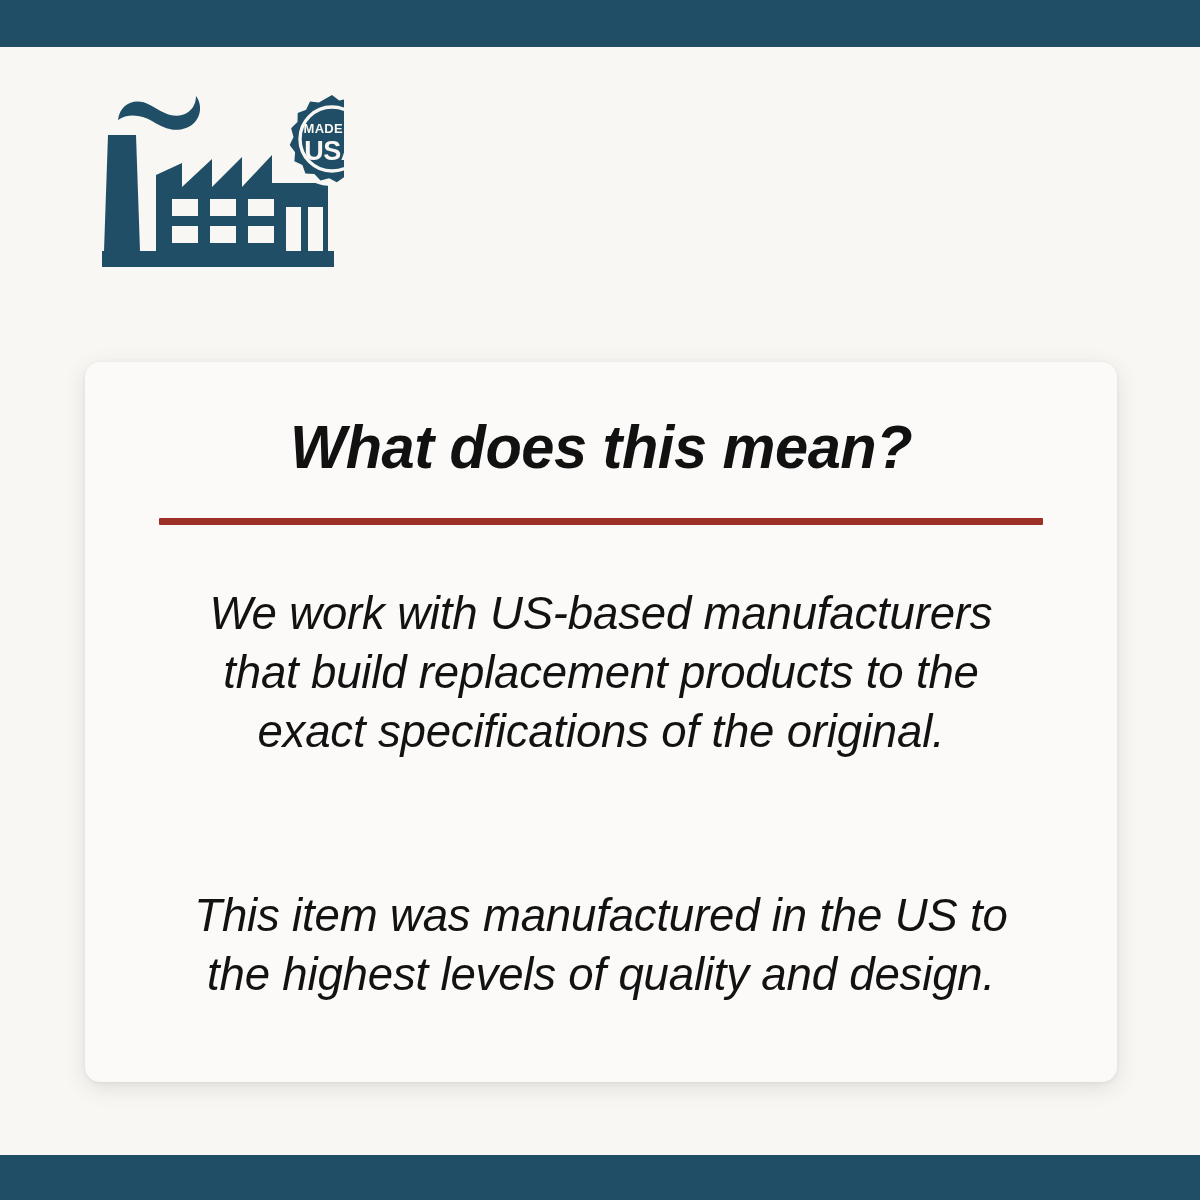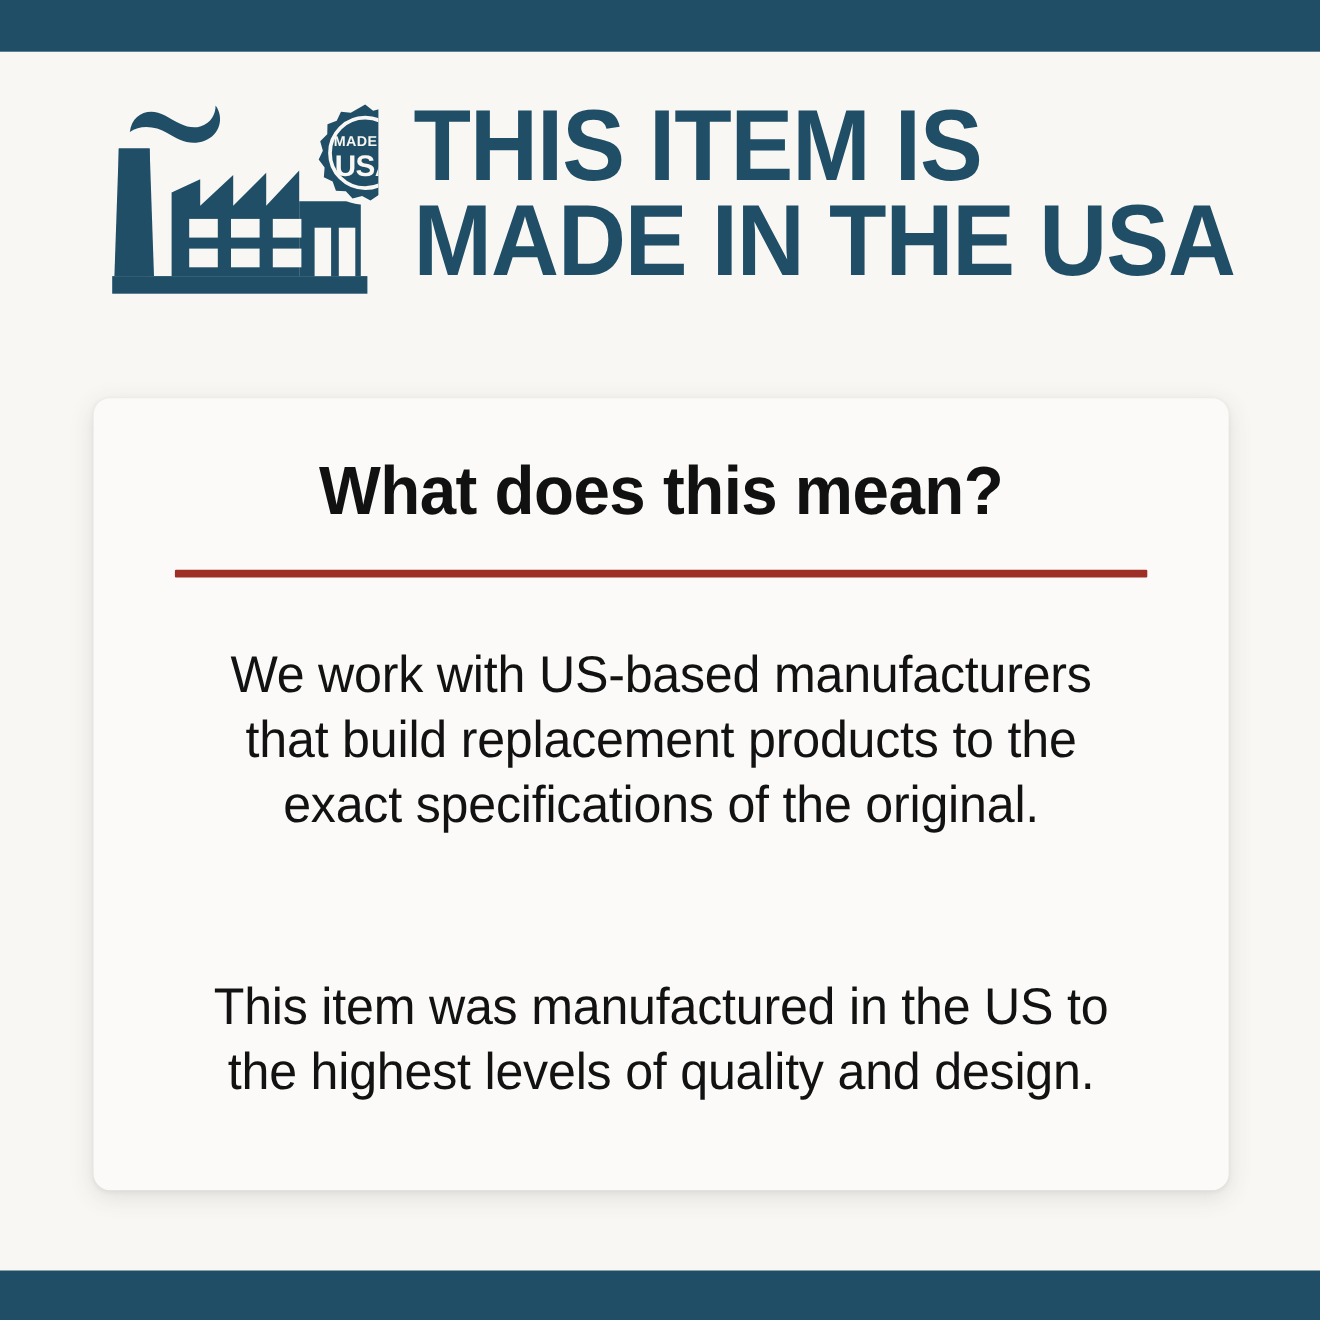--- a/index.html
+++ b/index.html
@@ -76,20 +76,21 @@
     top: 362px;
     width: 1032px;
     height: 720px;
     background: #fbfaf8;
     border-radius: 15px;
     box-shadow: 0 6px 22px rgba(60, 60, 60, 0.13),
                 0 1px 4px rgba(60, 60, 60, 0.08);
     box-sizing: border-box;
     padding: 52px 70px 0 70px;
     text-align: center;
+    font-style: italic;
   }
 
   .card-heading {
     margin: 0;
     color: #111111;
     font-family: "Liberation Sans Narrow", "Liberation Sans", sans-serif;
     font-weight: bold;
     font-size: 62px;
     line-height: 66px;
     letter-spacing: -0.5px;
@@ -164,24 +165,20 @@
           L6.4 66.2 L7.1 57.2 L1.7 50.1 L5.5 42 L3.1 33.3 L9.5 27 L9.7 18 L18.1 14.7
           L22 6.6 L30.9 7.4 Z"></path>
 
         <circle cx="44" cy="44" r="32" fill="none" stroke="#f8f7f3" stroke-width="3.4"></circle>
 
         <text x="44" y="38" text-anchor="middle" fill="#f8f7f3" font-family="Liberation Sans, sans-serif" font-weight="bold" font-size="13" letter-spacing="0.3">MADE IN</text>
         <text x="44" y="65" text-anchor="middle" fill="#f8f7f3" font-family="Liberation Sans, sans-serif" font-weight="bold" font-size="27" letter-spacing="-0.5">USA</text>
       </g>
     </svg>
 
-    <div class="title-block">
-      <span class="title-line">THIS ITEM IS</span>
-      <span class="title-line">MADE IN THE USA</span>
-    </div>
 
   </div>
 
   <div class="card">
     <h2 class="card-heading">What does this mean?</h2>
 
     <div class="divider"></div>
 
     <p class="body-text para-1">We work with US-based manufacturers that build replacement products to the exact specifications of the original.</p>
 

